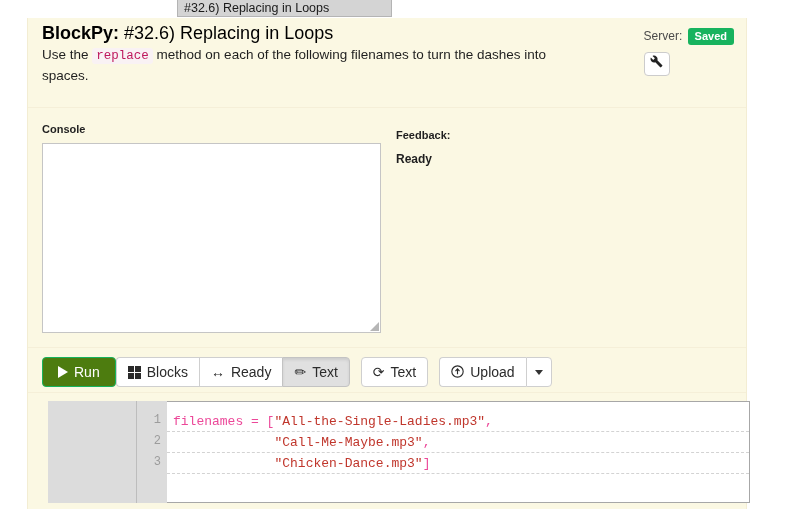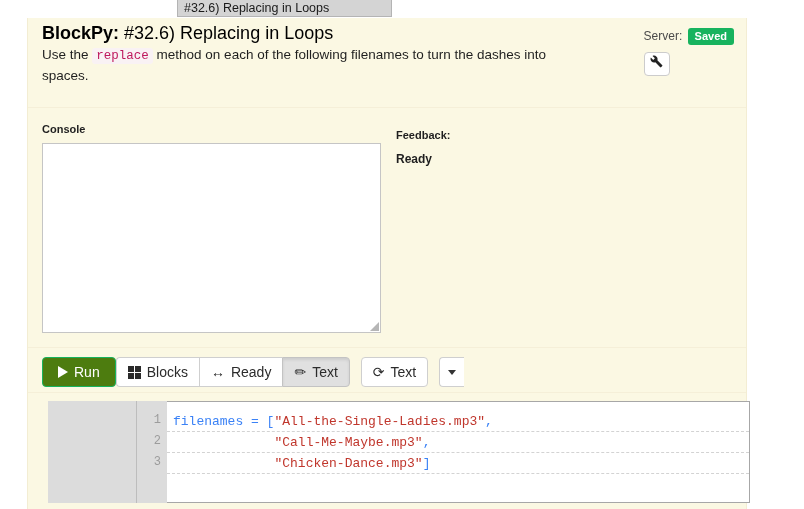--- a/index.html
+++ b/index.html
@@ -299,21 +299,21 @@
     line-height: 21px;
     font-family: "Liberation Mono", "DejaVu Sans Mono", monospace;
     font-size: 13px;
     color: #1a1a1a;
     white-space: pre;
     padding-left: 6px;
     border-bottom: 1px dashed #d3d3d3;
     box-sizing: border-box;
   }
   .tok-str { color: #c0362c; }
-  .tok-plain { color: #3b82f6; }
+  .tok-plain { color: #ec4899; }
 </style>
 </head>
 <body>
 
 <div id="screen">
 
   <div class="tabstrip">
     <div class="tab">#32.6) Replacing in Loops</div>
   </div>
 
@@ -382,20 +382,29 @@
           <span>Text</span>
         </button>
       </div>
 
       <button class="btn" style="margin-right:11px;">
         <span class="ico ico-glyph">⟳</span>
         <span>Text</span>
       </button>
 
       <div class="split-group">
+        <button class="btn">
+          <span class="ico ico-glyph">
+            <svg width="13" height="13" viewBox="0 0 16 16" aria-hidden="true">
+              <circle cx="8" cy="8" r="7" fill="none" stroke="#2b2b2b" stroke-width="1.4"></circle>
+              <path d="M8 11.5V5M5.5 7.5L8 4.8l2.5 2.7" fill="none" stroke="#2b2b2b" stroke-width="1.4"></path>
+            </svg>
+          </span>
+          <span>Upload</span>
+        </button>
         <button class="btn caret-btn">
           <span class="caret"></span>
         </button>
       </div>
 
     </div>
 
     <div class="section-editor">
       <div class="editor-wrap">
         <div class="palette-pane"></div>

